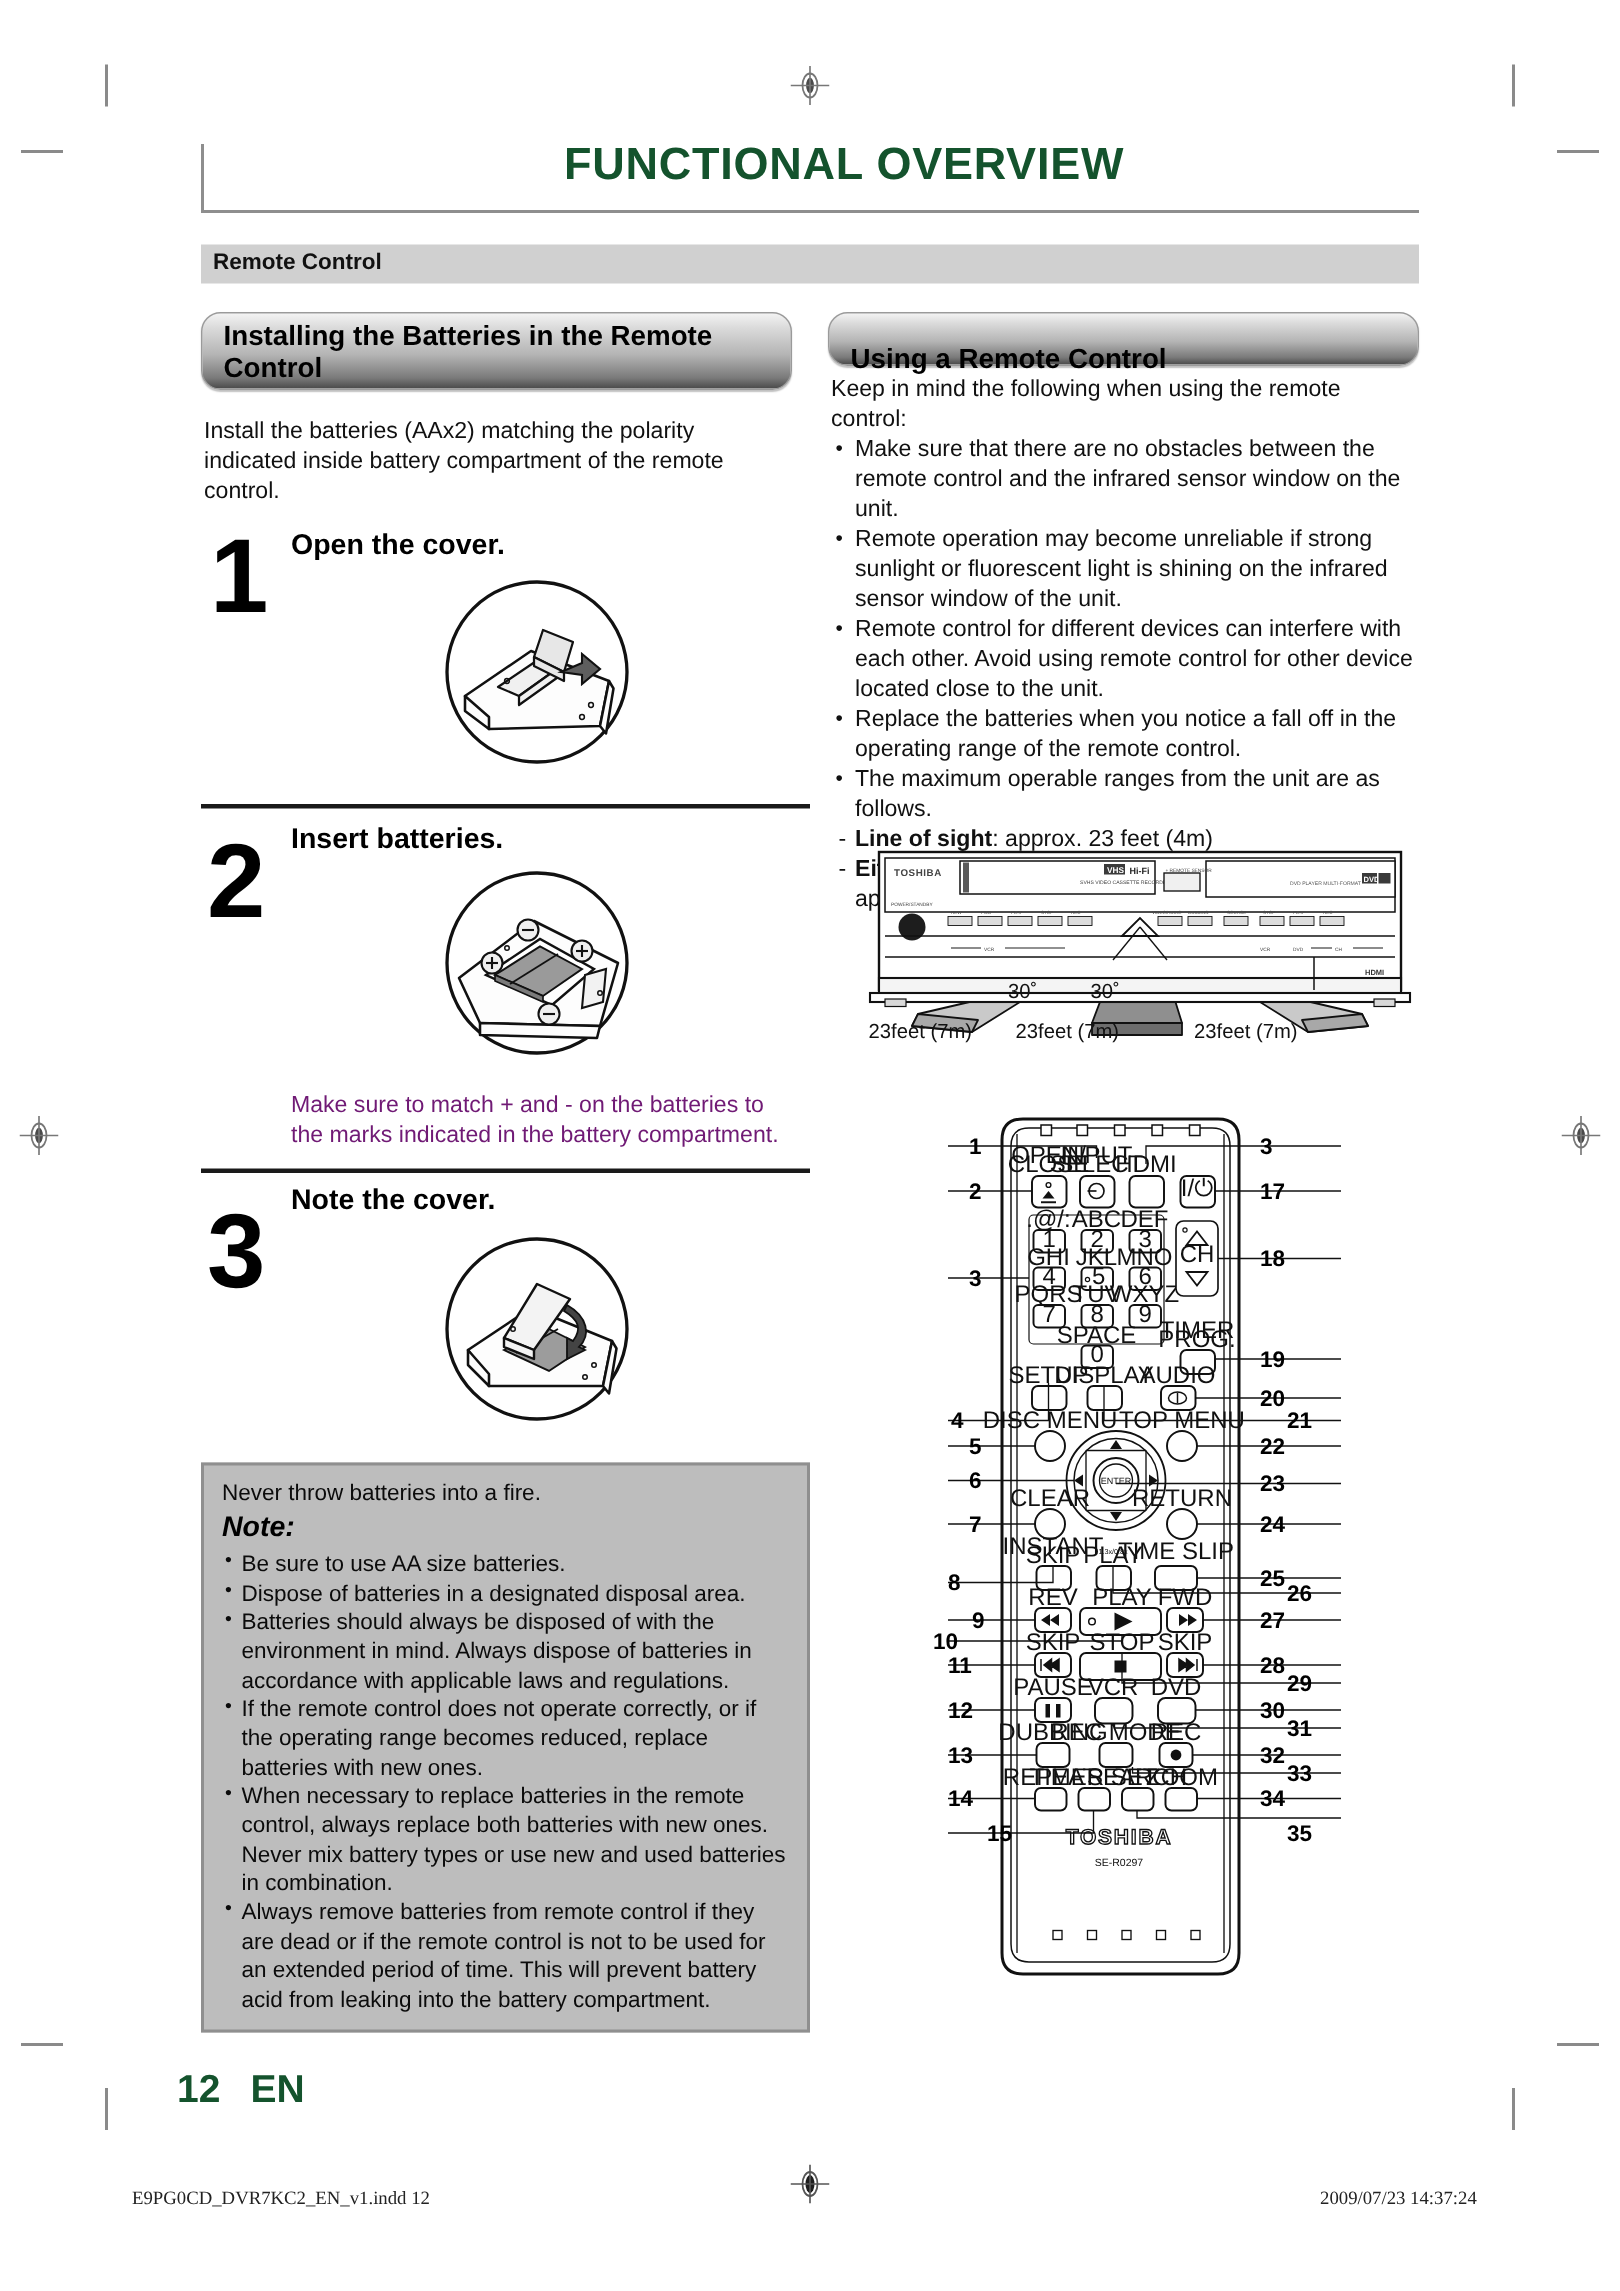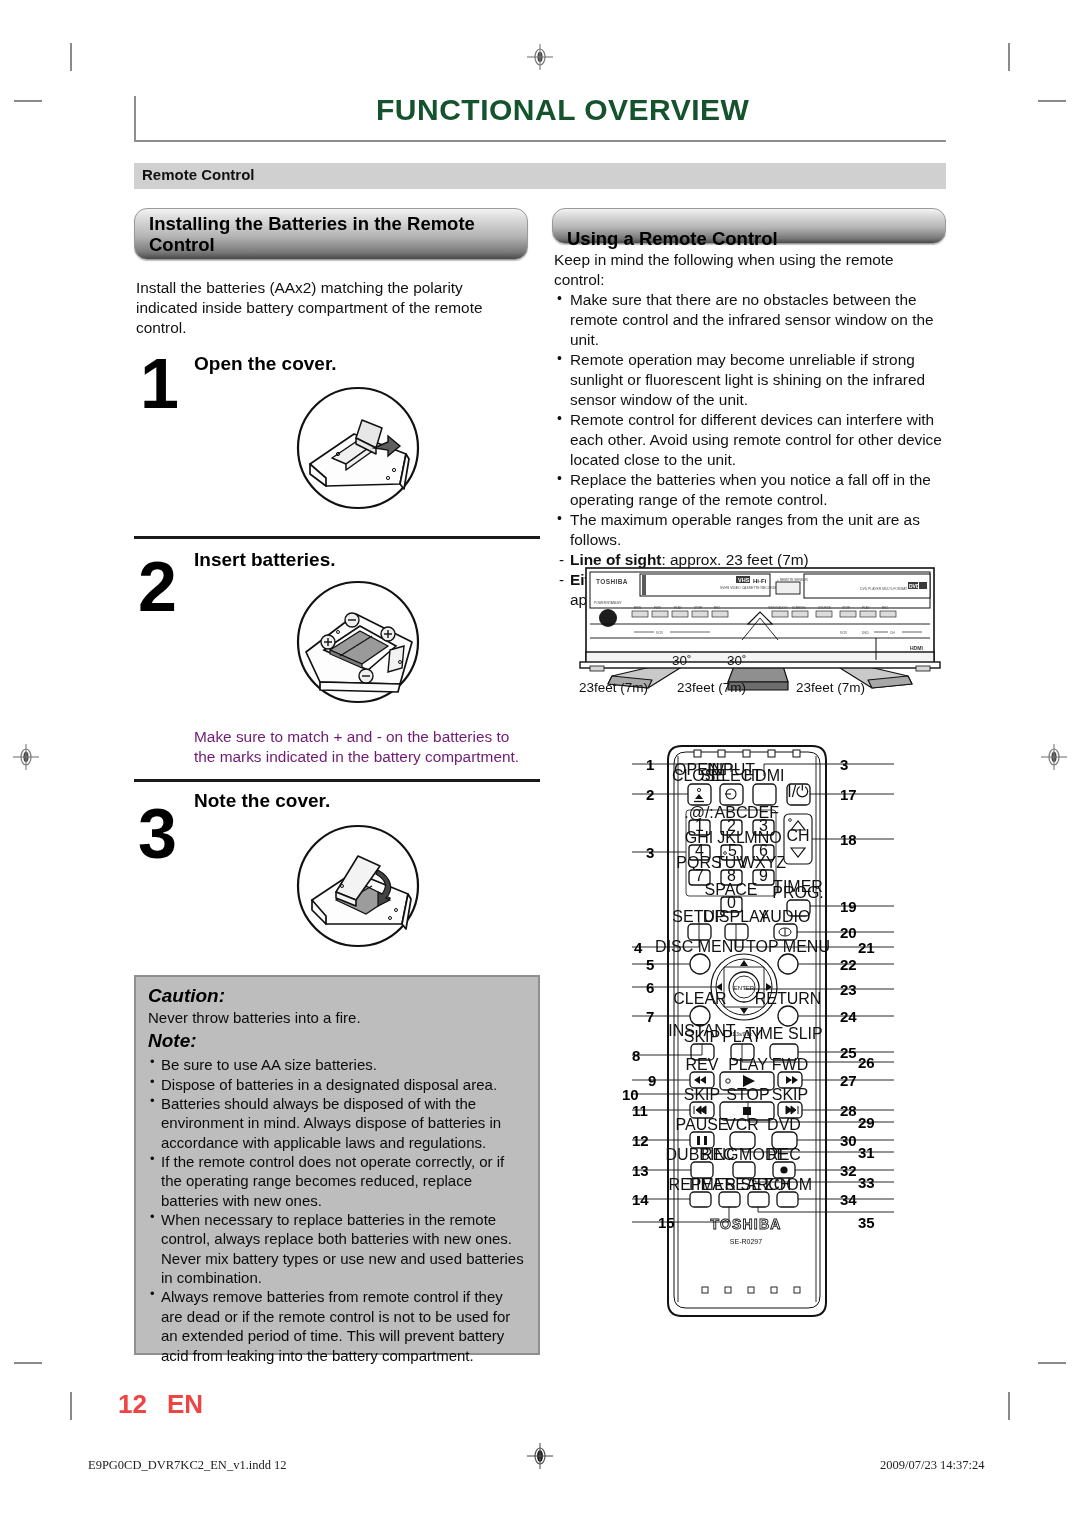--- a/index.html
+++ b/index.html
@@ -73,21 +73,21 @@
     position:absolute;left:134px;top:975px;width:406px;height:380px;
     background:#bdbdbd;border:2px solid #8f8f8f;box-sizing:border-box;
   }
   .notebox .hd{font-size:19px;font-style:italic;font-weight:bold;color:#000;}
   .notebox .tx{font-size:15px;color:#0b0b0b;line-height:1.29;}
   .notebox ul{list-style:none;margin:0;padding:0;}
   .notebox li{position:relative;padding-left:13px;}
   .notebox li:before{content:"\2022";position:absolute;left:2px;top:-1px;font-size:13px;}
 
   
-  .pageno{position:absolute;left:118px;top:1377px;font-size:26px;font-weight:bold;color:#ef4444;margin-top:12px;}
+  .pageno{position:absolute;left:118px;top:1377px;font-size:26px;font-weight:bold;color:#14532d;}
   .pageno .en{margin-left:20px;}
   .fmeta{position:absolute;font-family:"Liberation Serif", serif;font-size:12.5px;color:#222;}
 
   
   .unitwrap{position:absolute;left:560px;top:566px;width:400px;height:132px;}
   .rangelbl{position:absolute;font-size:13.5px;color:#111;}
 
   
   .remotewrap{position:absolute;left:612px;top:742px;width:300px;height:600px;}
   .calloutnum{position:absolute;font-size:15px;font-weight:bold;color:#000;}
@@ -236,21 +236,20 @@
       </g>
       <path d="M82 46 C96 54 98 66 90 74 L94 76 L82 82 L82 68 L86 70 C92 62 90 56 80 50 Z" fill="#444" stroke="#111" stroke-width="1.2"></path>
       <circle cx="46" cy="62" r="1.5" fill="none" stroke="#111" stroke-width="1"></circle>
       <circle cx="100" cy="86" r="1.5" fill="none" stroke="#111" stroke-width="1"></circle>
       <circle cx="94" cy="94" r="1.5" fill="none" stroke="#111" stroke-width="1"></circle>
     </svg>
   </div>
 
   <div class="notebox">
     <div style="position:absolute;left:12px;top:8px;right:10px;">
-      <div class="hd">Caution:</div>
       <div class="tx" style="margin-top:1px;">Never throw batteries into a fire.</div>
       <div class="hd" style="margin-top:3px;">Note:</div>
       <ul class="tx" style="margin-top:3px;">
         <li>Be sure to use AA size batteries.</li>
         <li>Dispose of batteries in a designated disposal area.</li>
         <li>Batteries should always be disposed of with the environment in mind. Always dispose of batteries in accordance with applicable laws and regulations.</li>
         <li>If the remote control does not operate correctly, or if the operating range becomes reduced, replace batteries with new ones.</li>
         <li>When necessary to replace batteries in the remote control, always replace both batteries with new ones. Never mix battery types or use new and used batteries in combination.</li>
         <li>Always remove batteries from remote control if they are dead or if the remote control is not to be used for an extended period of time. This will prevent battery acid from leaking into the battery compartment.</li>
       </ul>
@@ -264,21 +263,21 @@
   <div class="col" style="left:554px;top:250px;width:394px;">
     <p>Keep in mind the following when using the remote control:</p>
     <ul class="bullets">
       <li>Make sure that there are no obstacles between the remote control and the infrared sensor window on the unit.</li>
       <li>Remote operation may become unreliable if strong sunlight or fluorescent light is shining on the infrared sensor window of the unit.</li>
       <li>Remote control for different devices can interfere with each other. Avoid using remote control for other device located close to the unit.</li>
       <li>Replace the batteries when you notice a fall off in the operating range of the remote control.</li>
       <li>The maximum operable ranges from the unit are as follows.</li>
     </ul>
     <ul class="dashlist">
-      <li><span class="b">Line of sight</span><span>: </span><span>approx. 23 feet (7m)</span></li>
+      <li><span class="b">Line of sight</span><span>: </span><span>approx. 23 feet (4m)</span></li>
       <li><span class="b">Either side of the center:</span></li>
     </ul>
     <div style="padding-left:16px;">approx. 23 feet (7m) within 30°</div>
   </div>
 
   <div class="unitwrap">
     <svg width="400" height="132" viewBox="0 0 400 132">
 
       <g stroke="#111" stroke-width="1.2" stroke-linejoin="round">
         <path d="M150 60 L112 96 L52 110 L48 118 L88 122 L152 82 Z" fill="#c9c9c9"></path>

